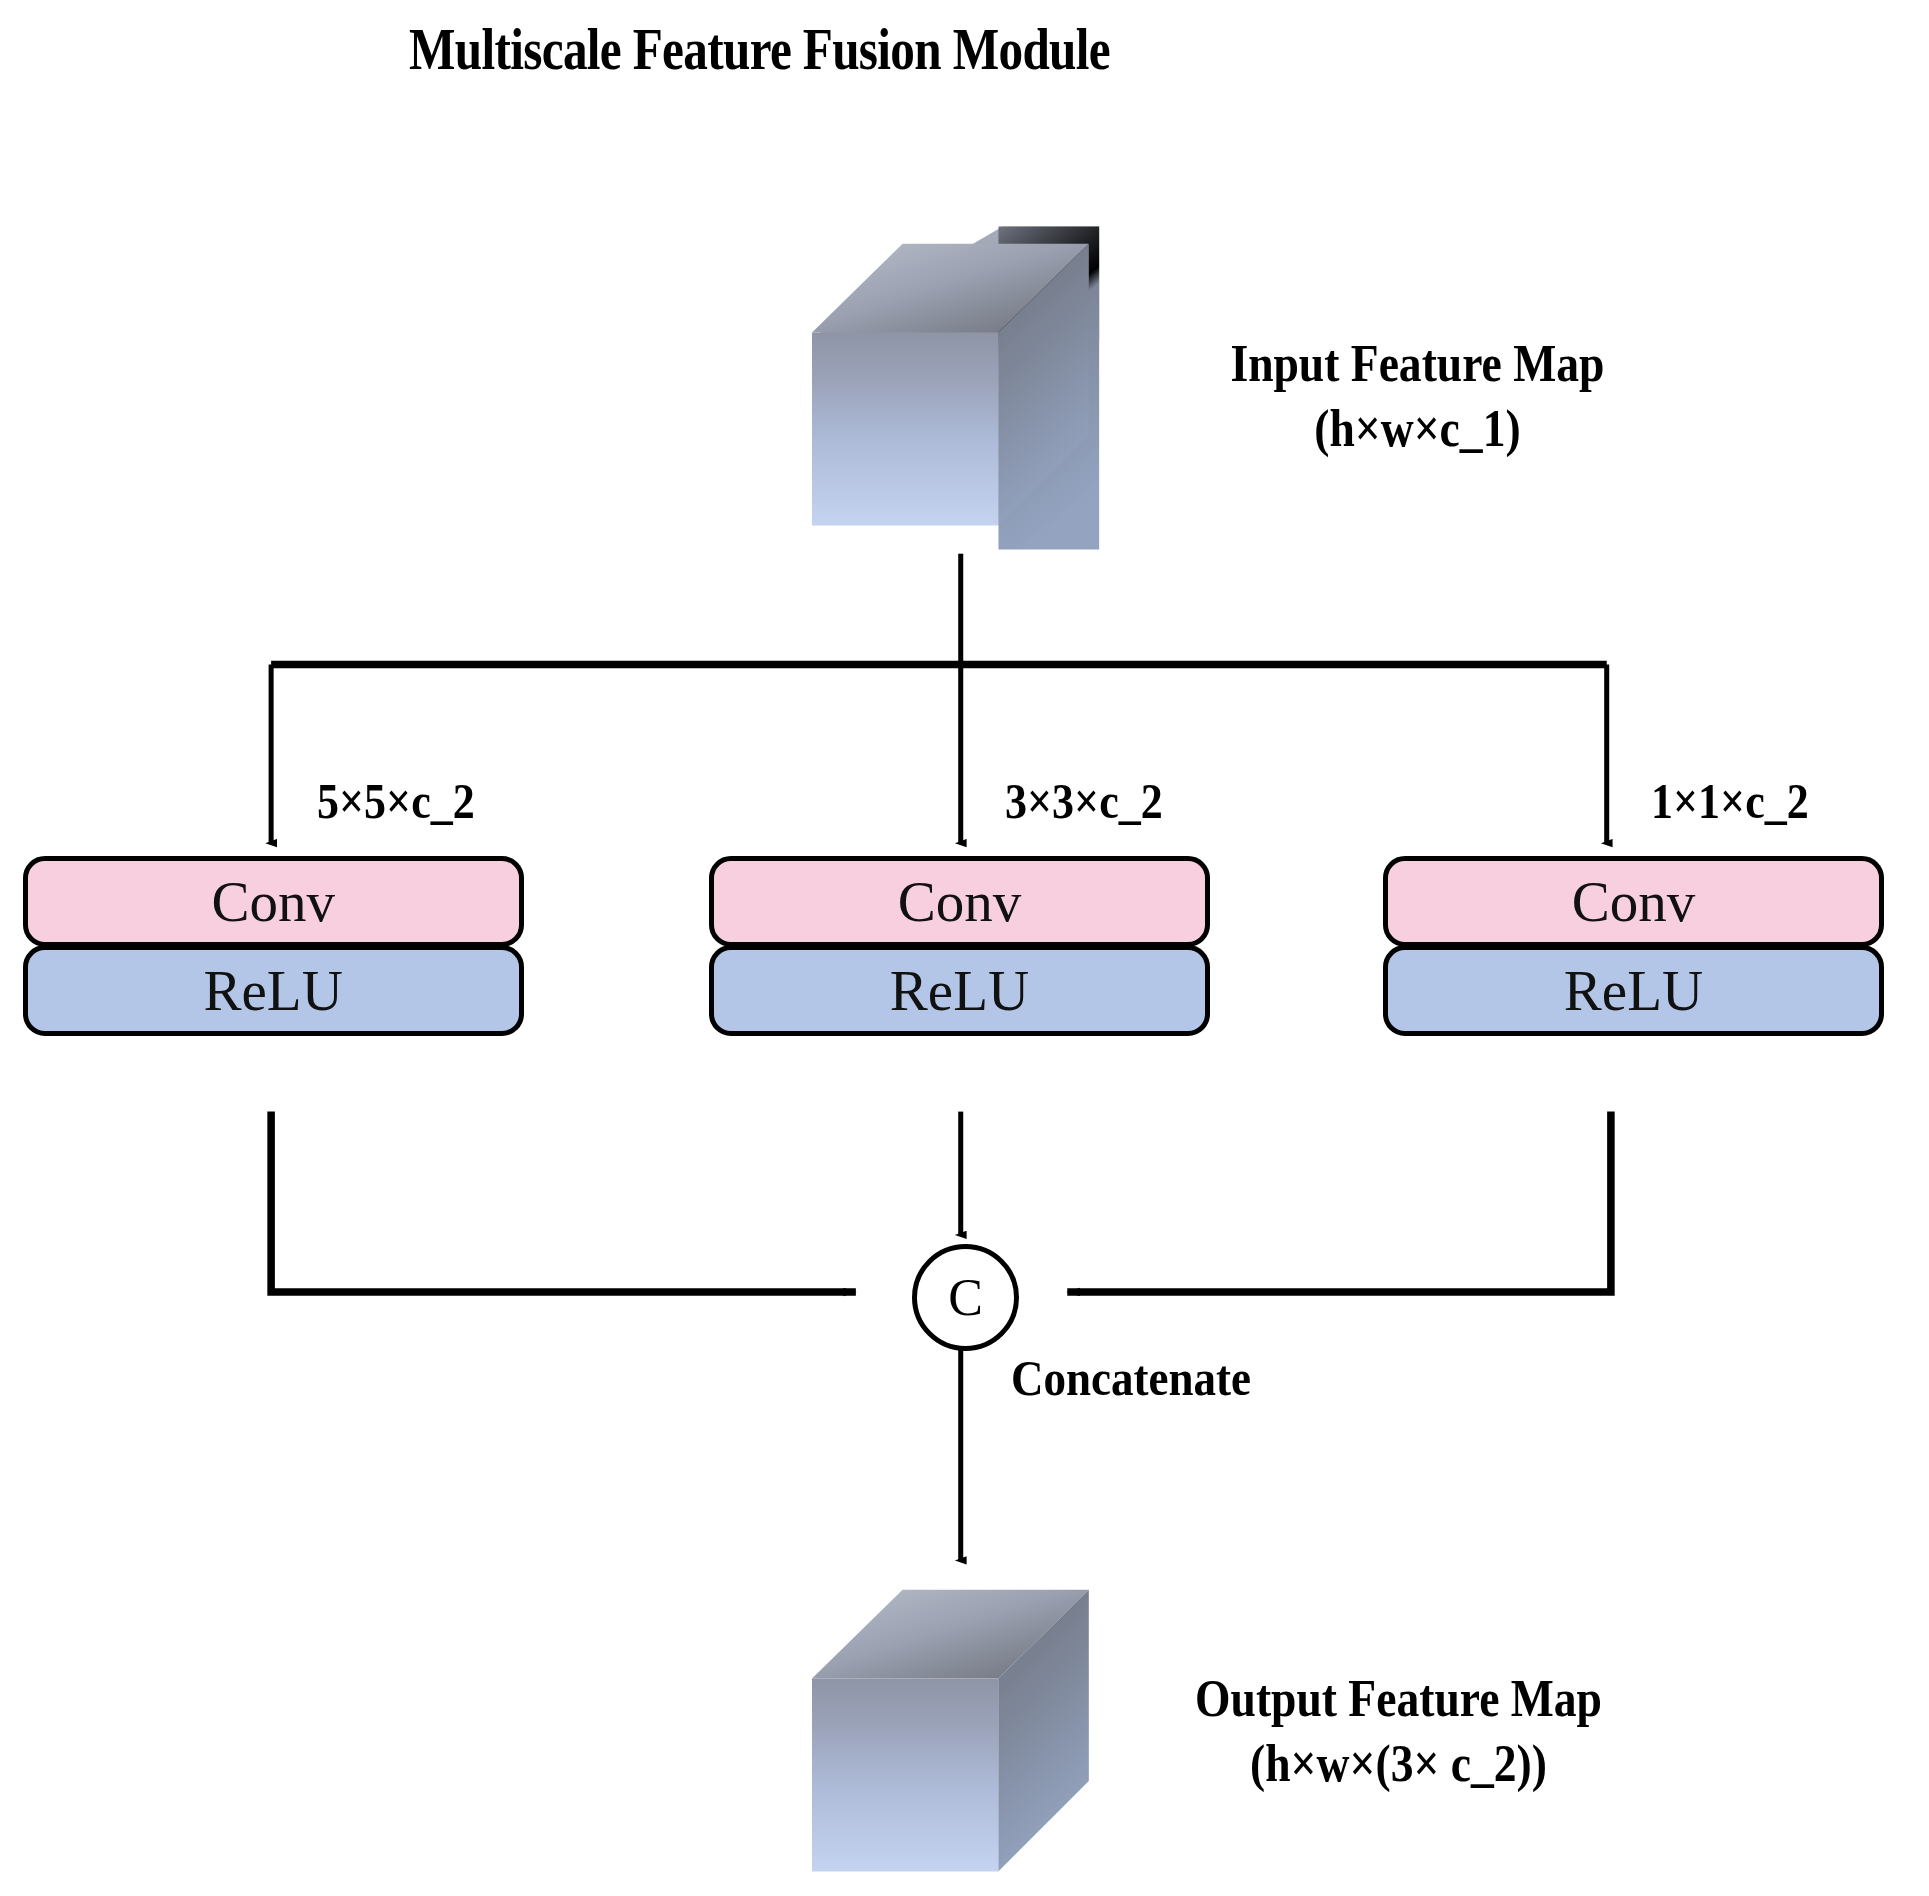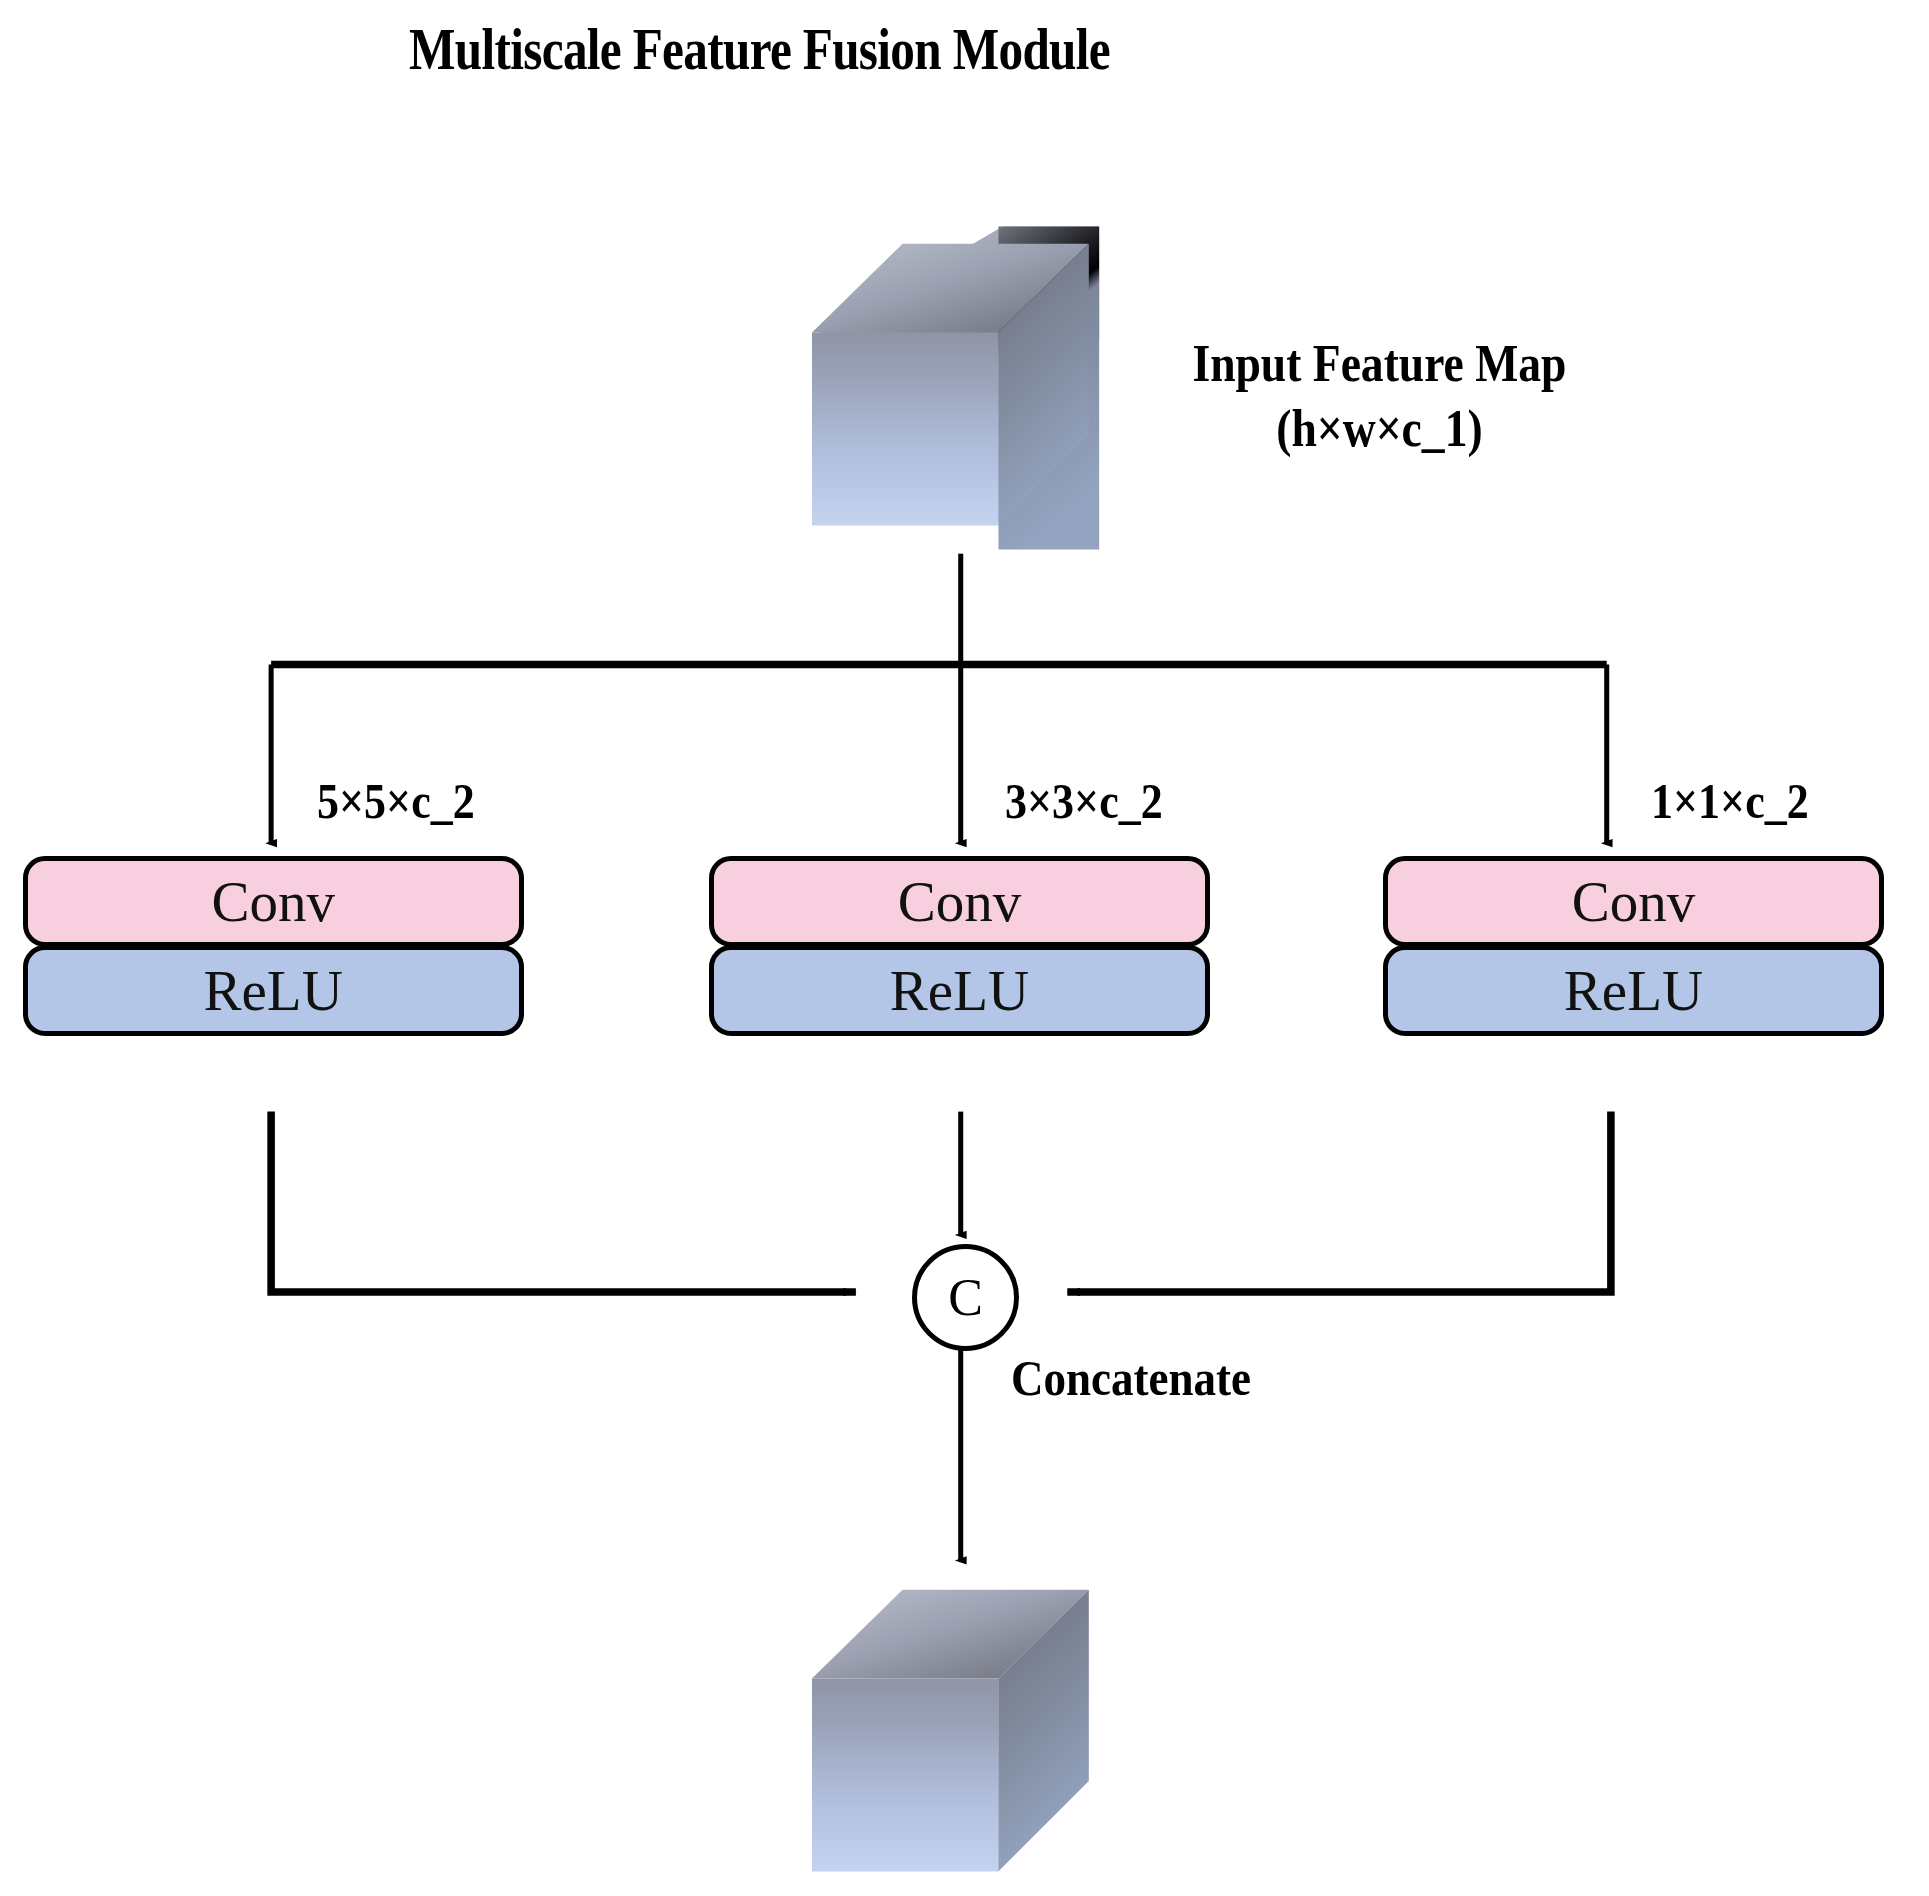--- a/index.html
+++ b/index.html
@@ -235,25 +235,29 @@
           <stop offset="0.45" stop-color="#9ba1b1"></stop>
           <stop offset="1" stop-color="#6f727c"></stop>
         </linearGradient>
       </defs>
       <polygon points="0,128 108,22 330,22 222,128" fill="url(#outTop)"></polygon>
       <polygon points="222,128 330,22 330,250 222,358" fill="url(#outSide)"></polygon>
       <polygon points="0,128 222,128 222,358 0,358" fill="url(#outFront)"></polygon>
     </svg>
   </div>
 
-  <div class="cube-caption" style="left:1162px; top:331px;">
+  <div class="cube-caption" style="left:1200px; top:331px;">
     <span class="l1">Input Feature Map</span>
     <span class="l2">(h×w×c_1)</span>
   </div>
 
+  <div class="cube-caption" style="left:1162px; top:1666px;">
+    <span class="l1">Output Feature Map</span>
+    <span class="l2">(h×w×(3× c_2))</span>
+  </div>
 
   <div class="kernel-label" style="left:317px; top:772px;">5×5×c_2</div>
   <div class="kernel-label" style="left:1005px; top:772px;">3×3×c_2</div>
   <div class="kernel-label" style="left:1651px; top:772px;">1×1×c_2</div>
 
   <div class="stage" style="left:22.7px; top:856px;">
     <div class="cell conv" style="background: rgb(248, 207, 223);">Conv</div>
     <div class="cell relu" style="background: rgb(179, 198, 232);">ReLU</div>
   </div>
 

